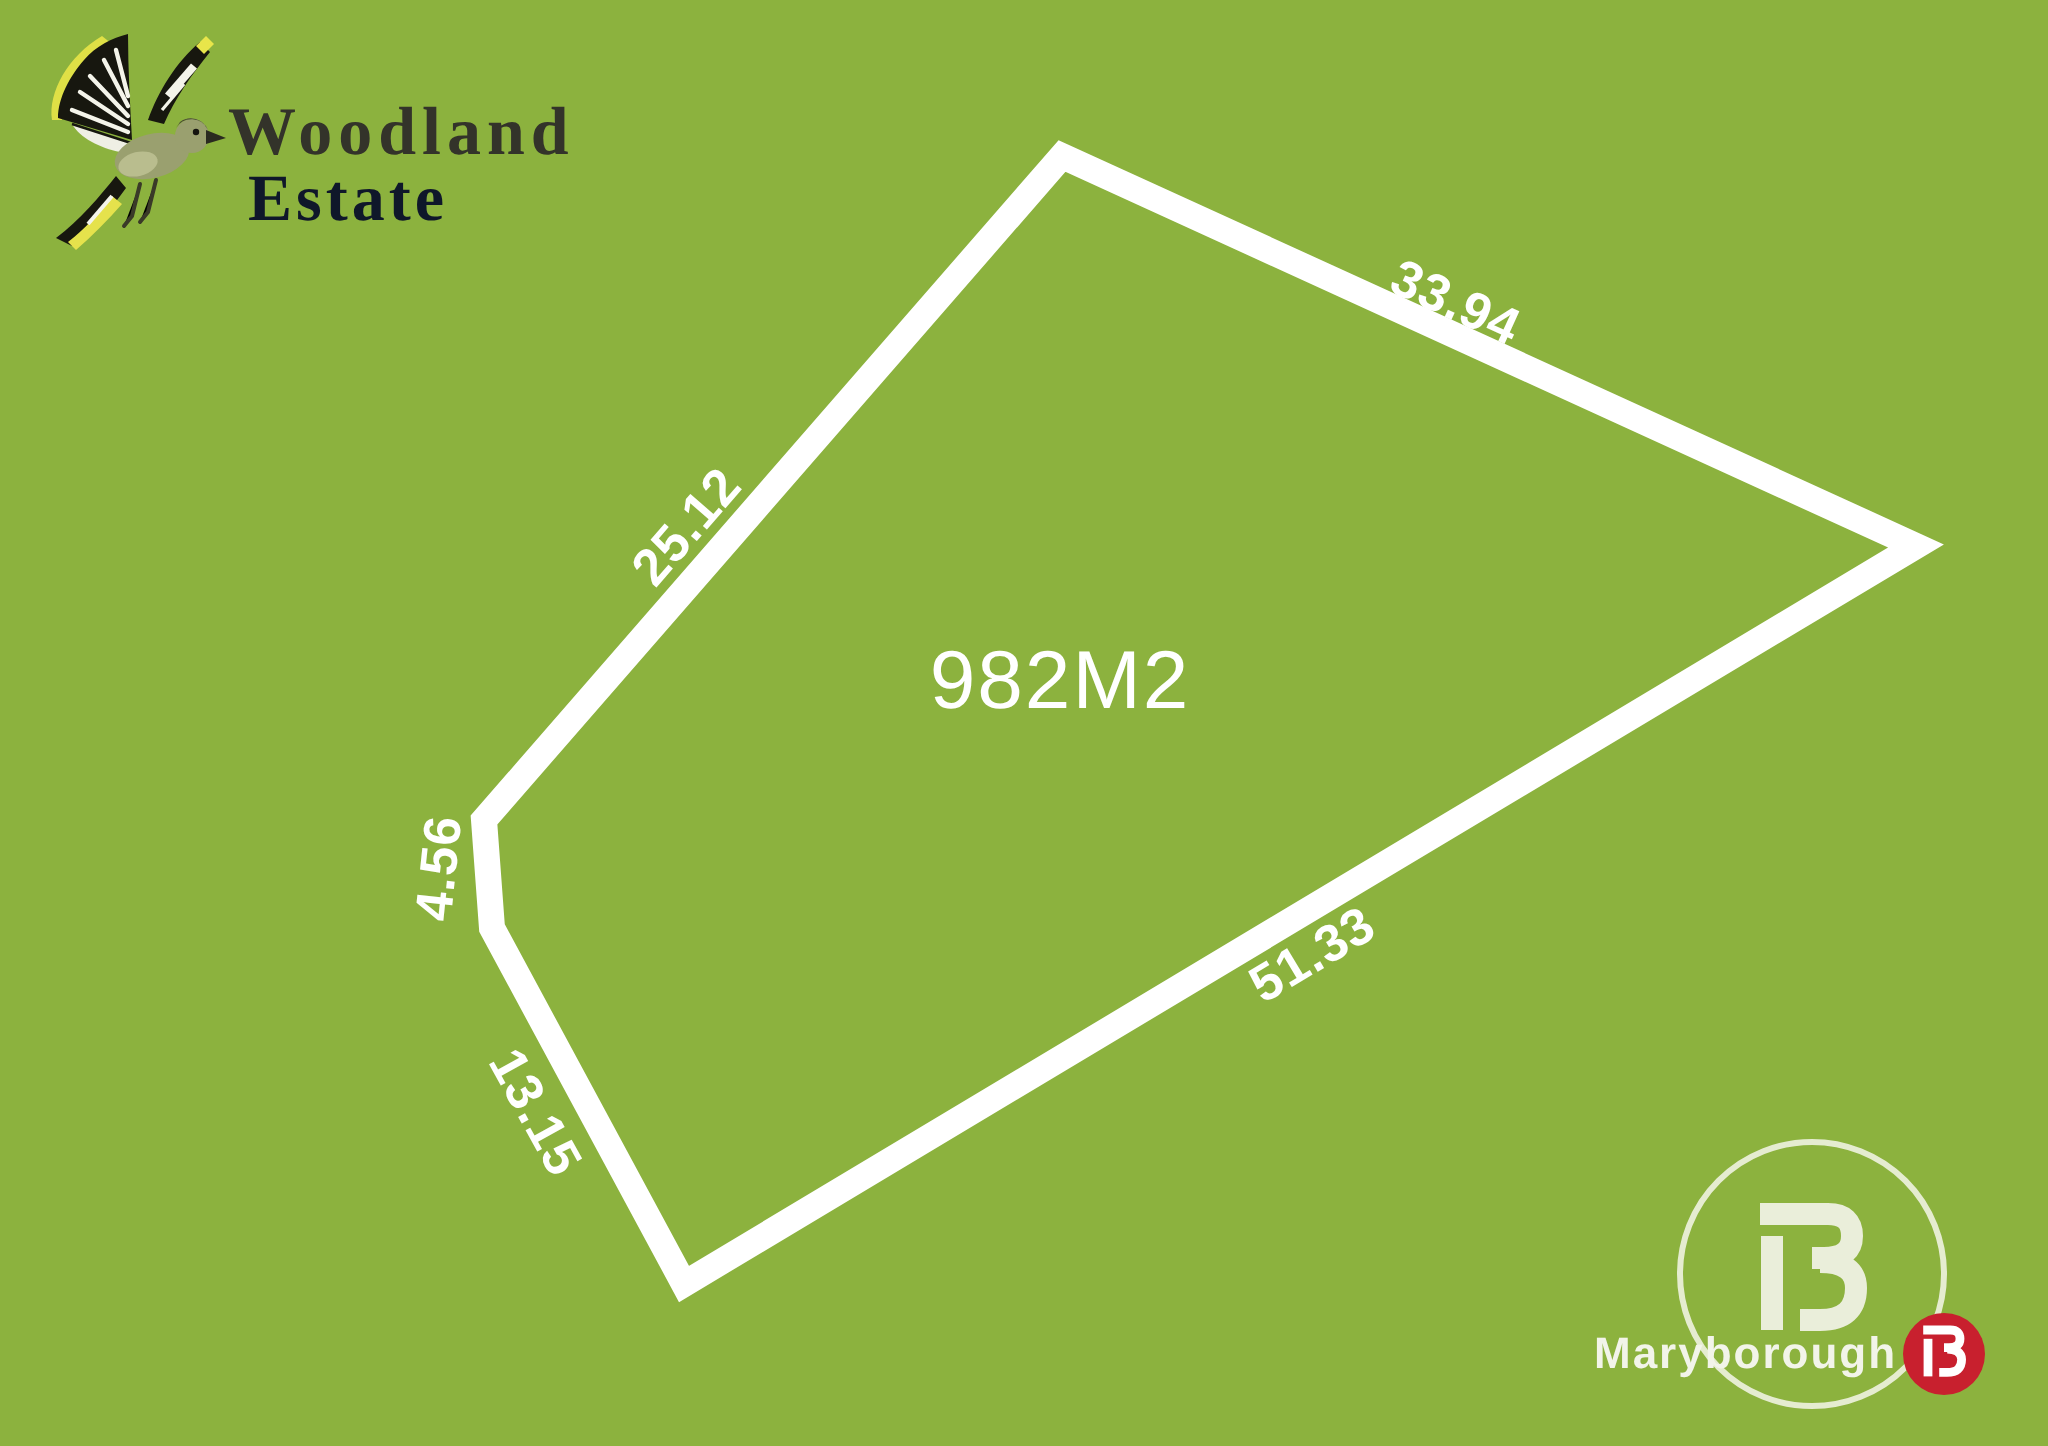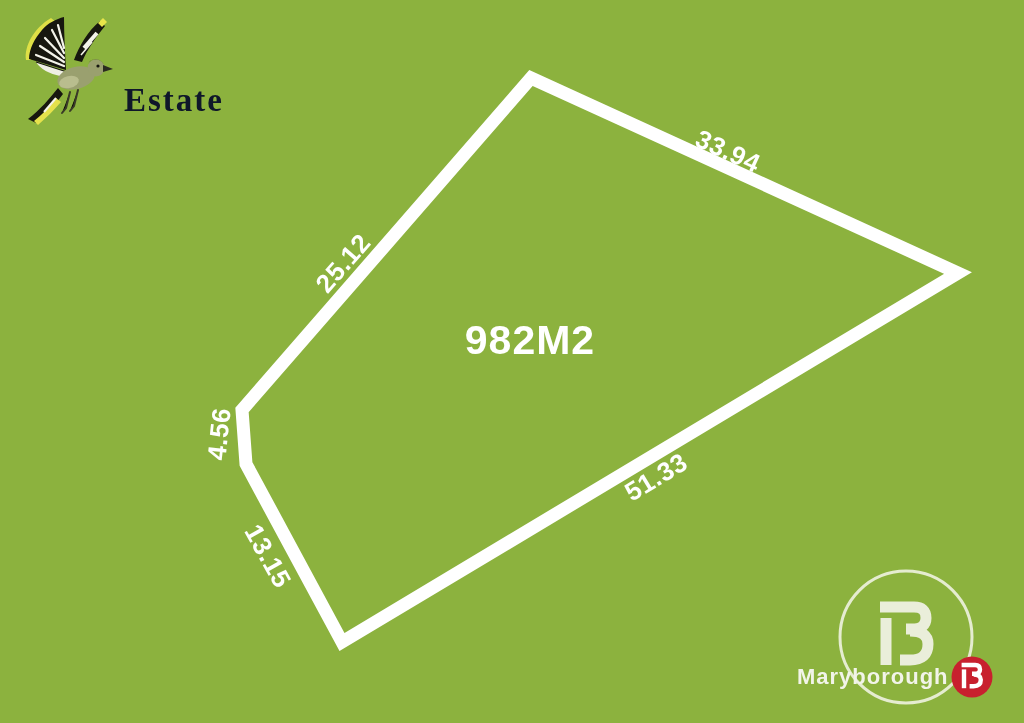--- a/index.html
+++ b/index.html
@@ -18,21 +18,21 @@
     white-space:nowrap;
   }
   .dim1{left:728px;top:151px;--r:24.5deg;}
   .dim2{left:343px;top:263px;--r:-49deg;}
   .dim3{left:219px;top:434px;--r:-84deg;}
   .dim4{left:268px;top:556px;--r:61deg;}
   .dim5{left:656px;top:477px;--r:-31deg;}
   
   .area{
     position:absolute;left:530px;top:340px;transform:translate(-50%,-50%);
-    text-align:right;color:#ffffff;font-weight:700;font-size:41px;line-height:40px;
+    text-align:right;color:#ffffff;font-weight:400;font-size:41px;line-height:40px;
     letter-spacing:1px;white-space:nowrap;
   }
   
   .brand{position:absolute;left:0;top:0;width:320px;height:140px;}
   .bird{position:absolute;left:24px;top:12px;width:92px;height:114px;}
   .brand-name{
     position:absolute;left:114px;top:50px;
     font-family:"Liberation Serif",serif;font-weight:700;font-size:34px;line-height:1;
     letter-spacing:3px;color:#33332A;white-space:nowrap;
   }
@@ -100,20 +100,21 @@
         <path d="M 54,78 L 50,94 L 46,99"></path>
       </g>
 
       <ellipse cx="52" cy="66" rx="19" ry="11" transform="rotate(-14 52 66)" fill="#9AA06F"></ellipse>
       <ellipse cx="45" cy="70" rx="10" ry="6" transform="rotate(-14 45 70)" fill="#B9BD8E"></ellipse>
       <circle cx="72" cy="56" r="8.5" fill="#9AA06F"></circle>
       <path d="M 64,52 A 9 9 0 0 1 80,53 L 78,50 A 9 9 0 0 0 66,49 Z" fill="#4A4A36"></path>
       <path d="M 79,53 L 89,57 L 79,60 Z" fill="#2A2A20"></path>
       <circle cx="74" cy="54" r="1.6" fill="#15150F"></circle>
     </svg>
+    <div class="brand-name">Woodland</div>
     <div class="brand-sub">Estate</div>
   </div>
 
   <div class="agency">
     <svg class="agency-svg" viewBox="0 0 194 163">
 
       <circle cx="76" cy="77" r="66" fill="none" stroke="#EDF1DC" stroke-width="3" opacity="0.92"></circle>
 
       <g transform="translate(76,72)" fill="none" stroke="#EAEEDA" stroke-width="11" stroke-linecap="butt">
         <path d="M -26,-25 L 8,-25 Q 20,-25 20,-14 Q 20,-3 6,-3 L 0,-3"></path>

